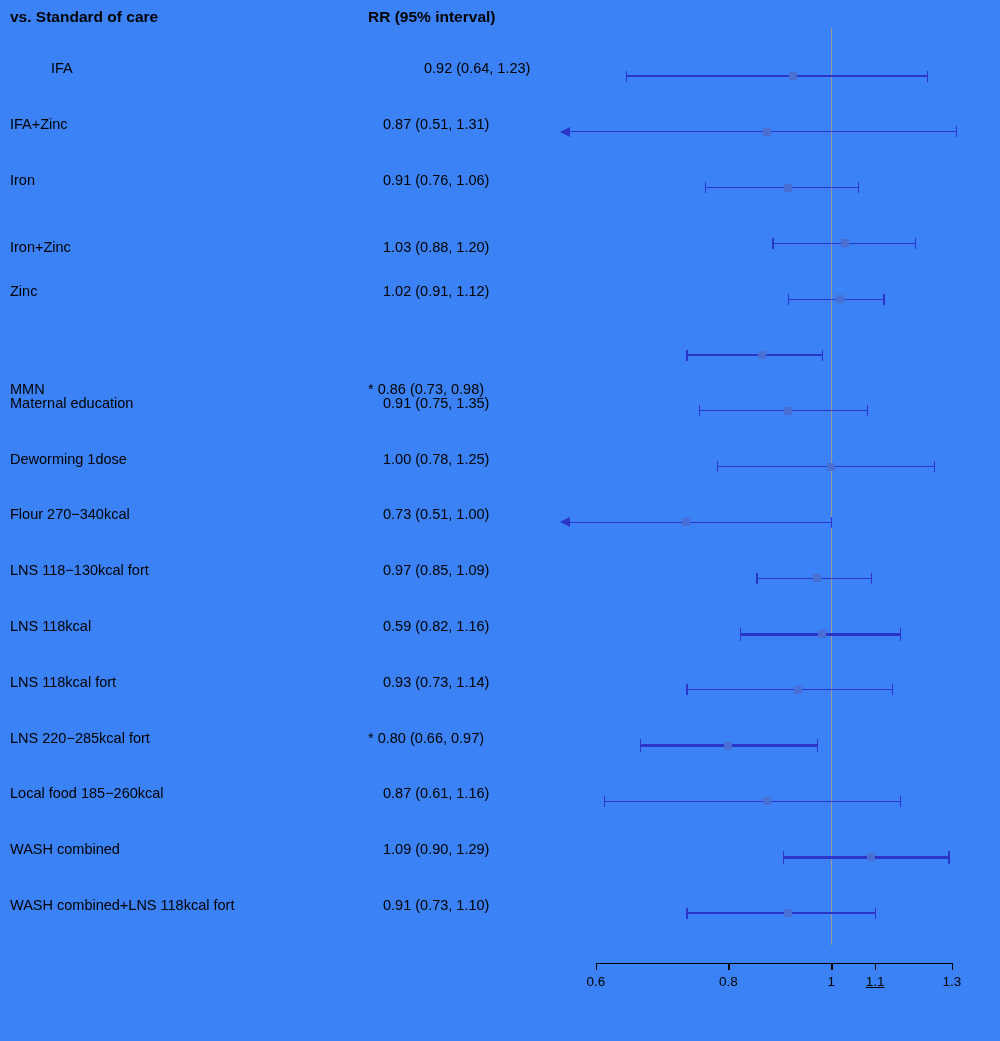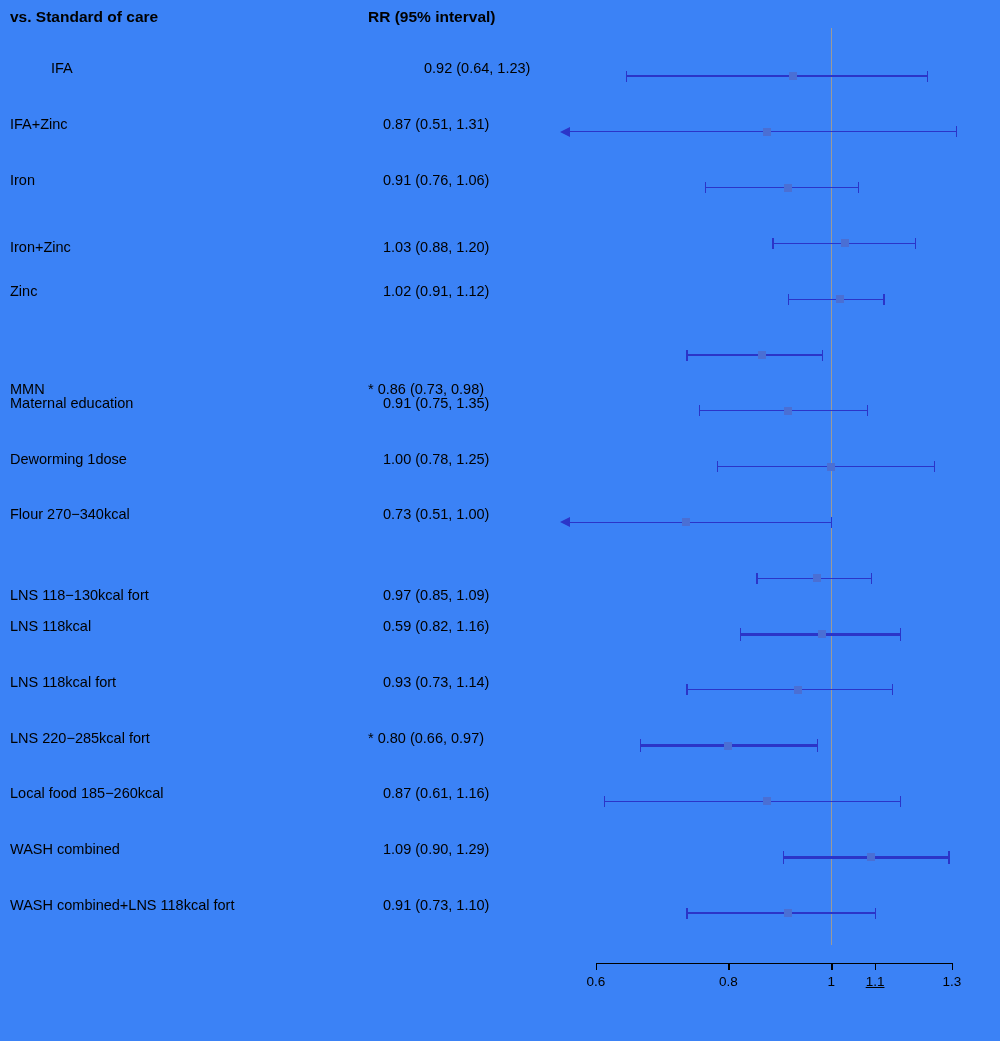--- a/index.html
+++ b/index.html
@@ -156,21 +156,21 @@
         <div class="row-est nostar-col">0.91 (0.75, 1.35)</div>
       </div>
       <div class="row" style="top: 449.6px;">
         <div class="row-label">Deworming 1dose</div>
         <div class="row-est nostar-col">1.00 (0.78, 1.25)</div>
       </div>
       <div class="row" style="top: 505.4px;">
         <div class="row-label">Flour 270−340kcal</div>
         <div class="row-est nostar-col">0.73 (0.51, 1.00)</div>
       </div>
-      <div class="row" style="top: 561.2px; margin-top: 25px;">
+      <div class="row" style="top: 561.2px;">
         <div class="row-label">LNS 118−130kcal fort</div>
         <div class="row-est nostar-col">0.97 (0.85, 1.09)</div>
       </div>
       <div class="row" style="top: 617px;">
         <div class="row-label">LNS 118kcal</div>
         <div class="row-est nostar-col">0.59 (0.82, 1.16)</div>
       </div>
       <div class="row" style="top: 672.8px;">
         <div class="row-label">LNS 118kcal fort</div>
         <div class="row-est nostar-col">0.93 (0.73, 1.14)</div>

